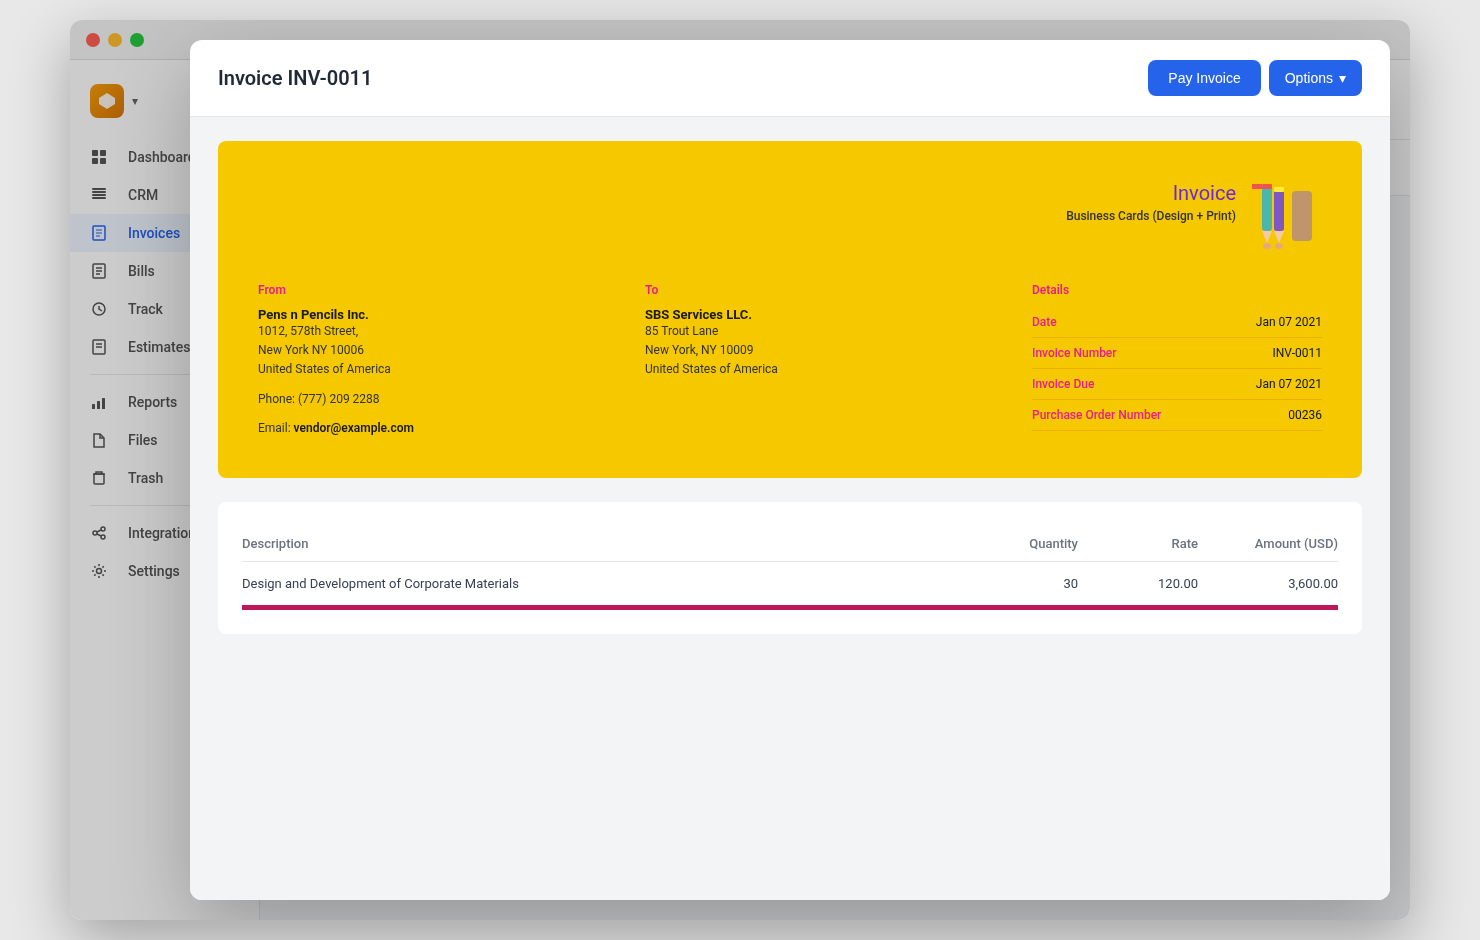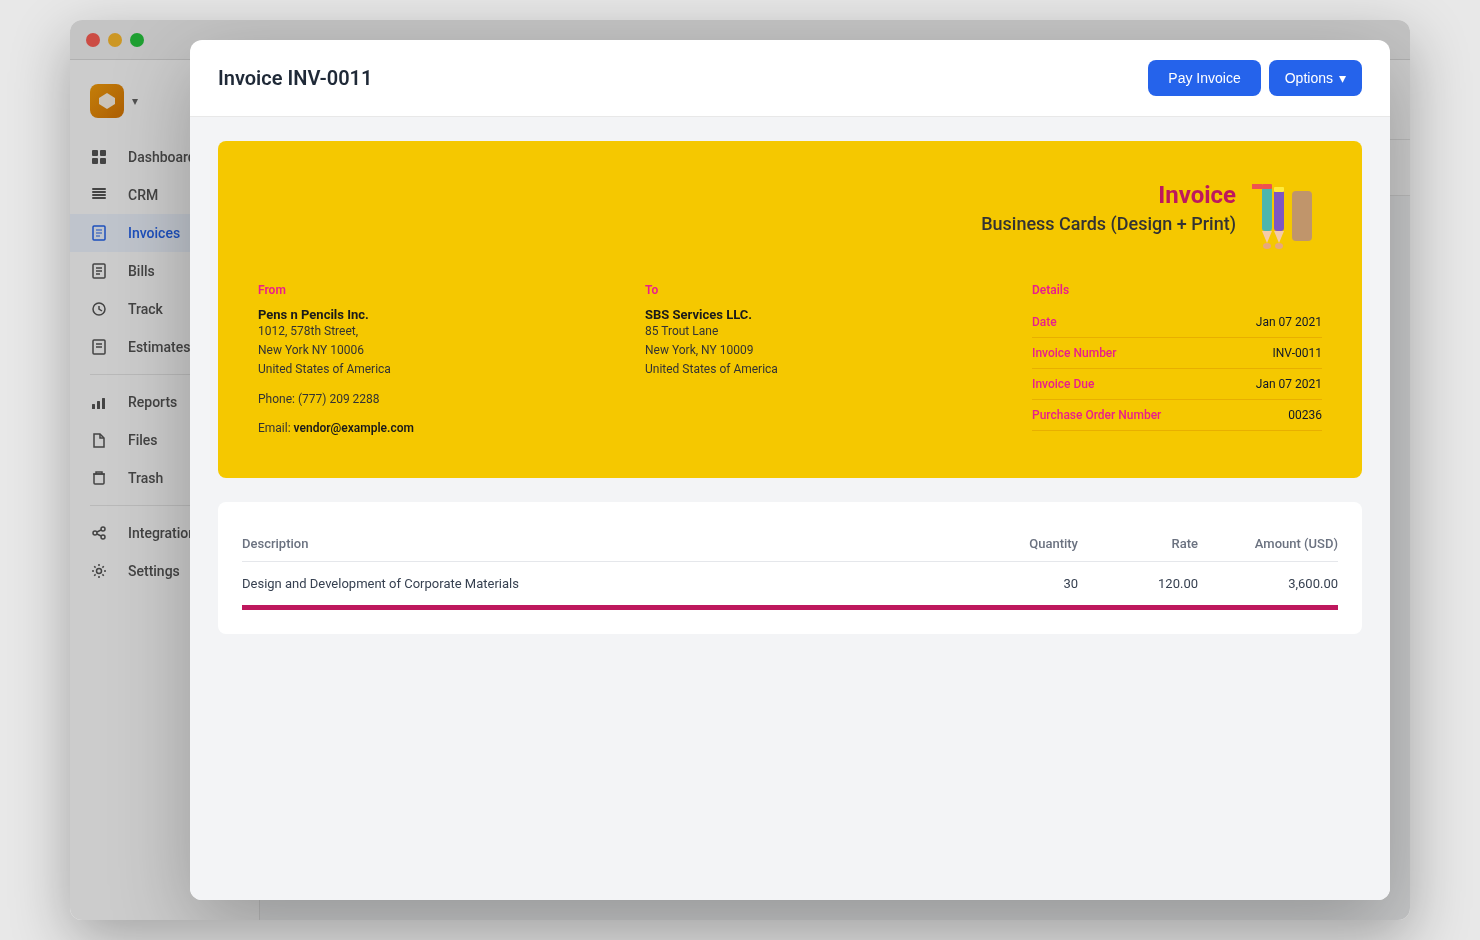--- a/index.html
+++ b/index.html
@@ -387,27 +387,27 @@
 
     
     .invoice-doc {
       background: #f5c800;
       border-radius: 8px;
       padding: 40px;
       margin-bottom: 24px;
     }
 
     .invoice-word {
-      font-size: 24px;
-      font-weight: 700;
-      color: #be185d;
+      font-size: 20px;
+      font-weight: 400;
+      color: #6d28d9;
     }
 
     .invoice-subtitle {
-      font-size: 18px;
+      font-size: 12px;
       color: #333;
       font-weight: 500;
       margin-top: 4px;
     }
 
     .section-label {
       font-size: 12px;
       font-weight: 600;
       color: #e91e8c;
       margin-bottom: 10px;

